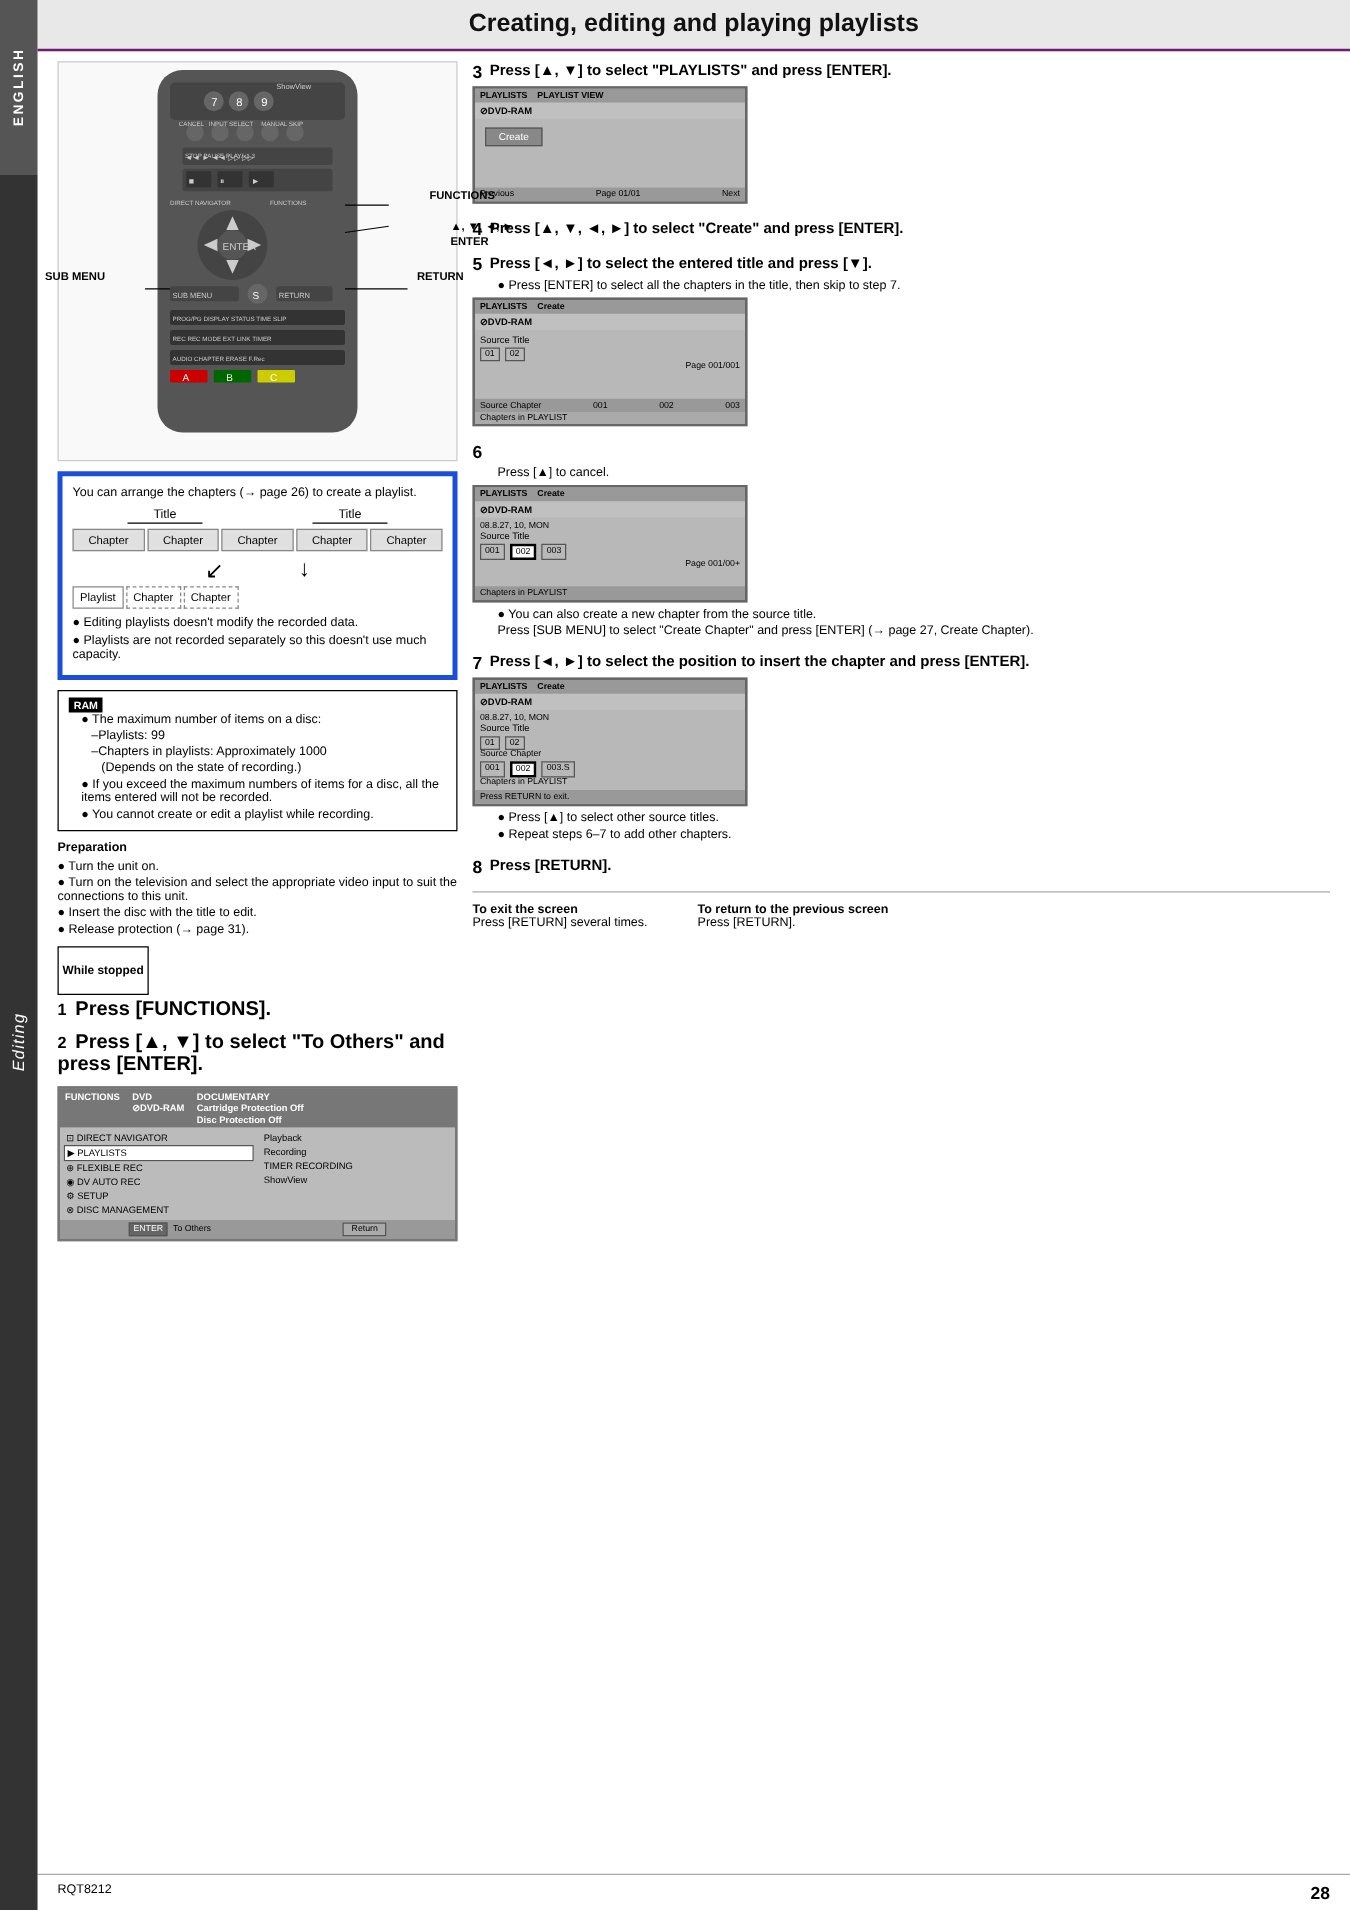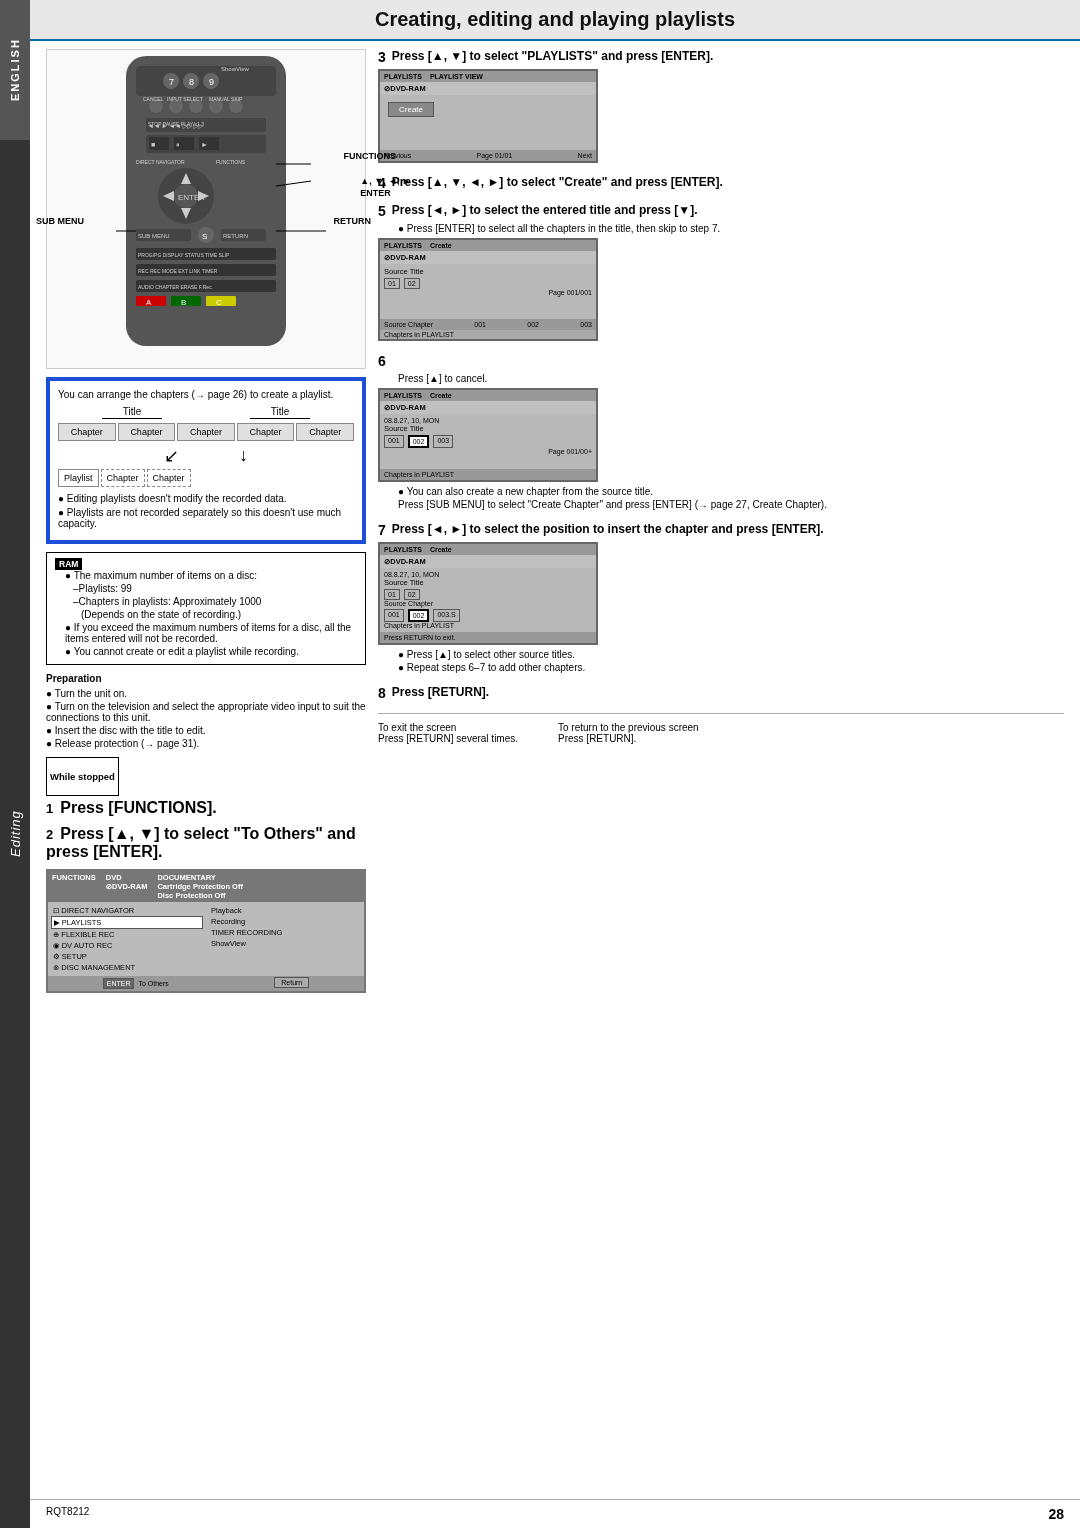--- a/index.html
+++ b/index.html
@@ -8,21 +8,21 @@
       font-size: 11px;
       background: #fff;
       width: 1080px;
       min-height: 1528px;
       color: #000;
     }
 
     
     .page-header {
       background: #e8e8e8;
-      border-bottom: 2px solid #0369a1;
+      border-bottom: 2px solid #701a75;
       padding: 8px 20px;
       text-align: center;
     }
     .page-header h1 {
       font-size: 20px;
       font-weight: bold;
       color: #111;
     }
 
     
@@ -252,21 +252,21 @@
       padding: 6px 16px;
       display: flex;
       justify-content: space-between;
       font-size: 10px;
     }
     .footer-notes {
       display: flex;
       gap: 40px;
     }
     .footer-note-item { font-size: 10px; }
-    .footer-note-item strong { font-weight: normal; text-align: right; }
+    .footer-note-item strong { font-weight: bold; text-align: right; }
 
     .page-number {
       font-weight: bold;
       font-size: 14px;
     }
 
     
     .mini-screen {
       border: 2px solid #666;
       background: #c0c0c0;

